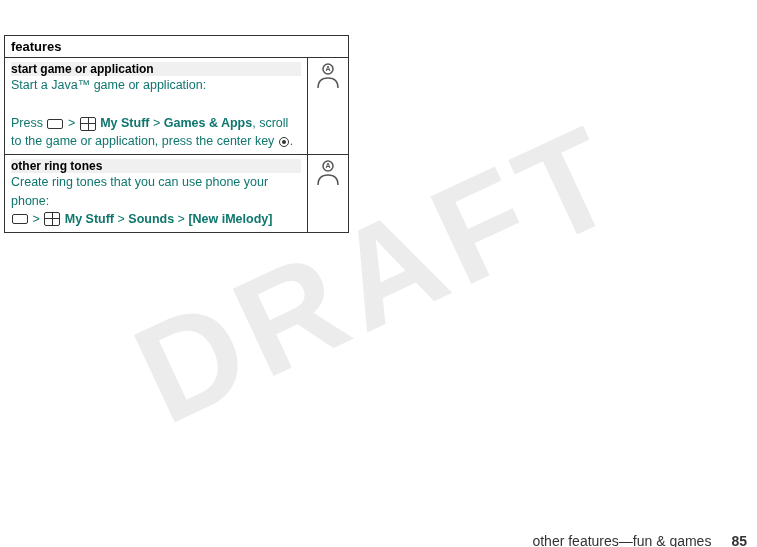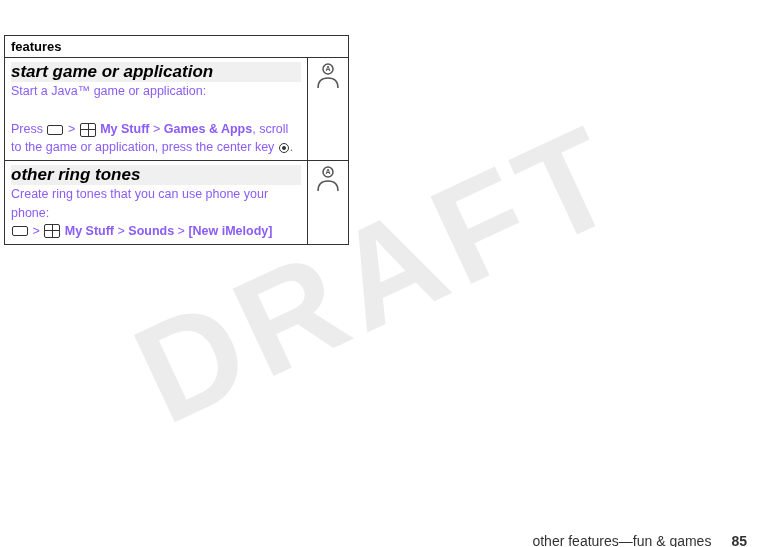--- a/index.html
+++ b/index.html
@@ -57,28 +57,27 @@
     .header-row td {
       background: #ffffff;
       font-weight: bold;
       font-size: 13px;
       padding: 3px 6px;
     }
 
     .section-header {
       background: #f0f0f0 !important;
       font-weight: bold;
-      font-size: 17px;
-      font-style: italic;
+      font-size: 12px;
     }
 
     .section-content {
       font-size: 12.5px;
       line-height: 1.45;
-      color: #8b5cf6;
+      color: #0f766e;
     }
 
     .icon-cell {
       width: 36px;
       vertical-align: top;
       text-align: center;
       padding-top: 4px;
     }
 
     

